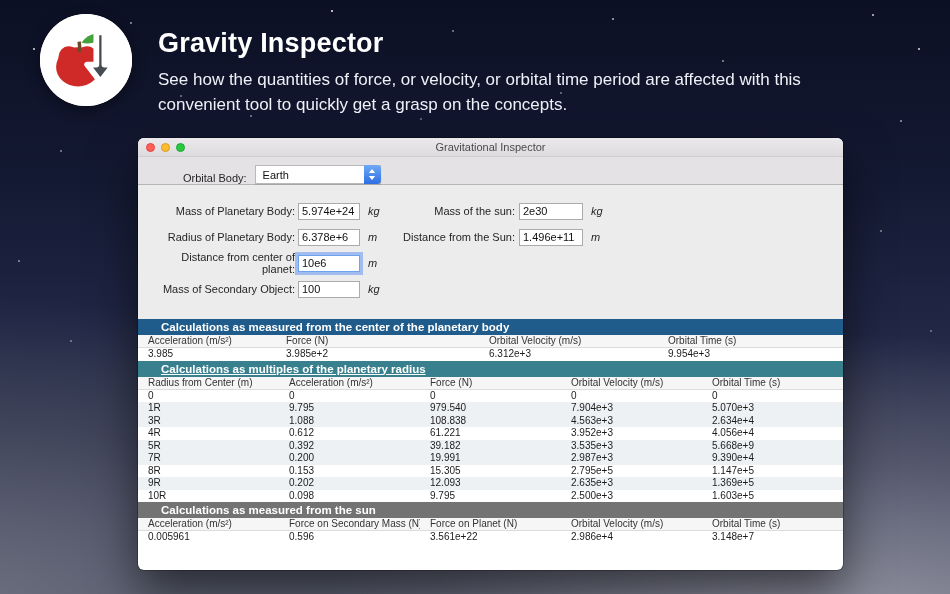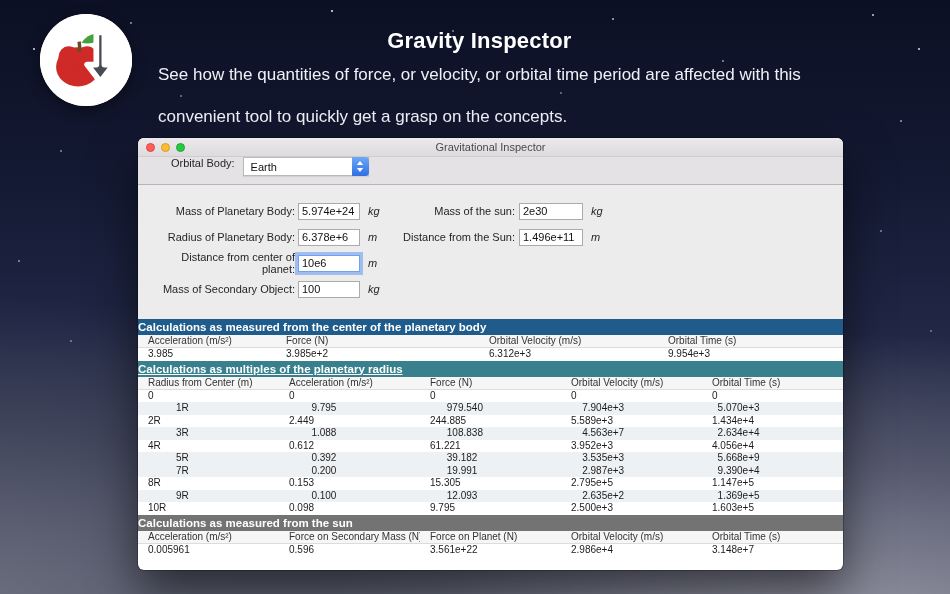--- a/index.html
+++ b/index.html
@@ -27,41 +27,41 @@
       880px 230px 0 rgba(255,255,255,.5), 930px 330px 0 rgba(255,255,255,.4),
       420px 118px 0 rgba(255,255,255,.4), 180px 95px 0 rgba(255,255,255,.45);
   }
 
   
   .hero { position:absolute; left:40px; top:10px; display:flex; align-items:flex-start; }
   .app-icon { width:92px; height:92px; border-radius:50%; background:#fff; margin-top:4px;
     display:flex; align-items:center; justify-content:center;
     box-shadow:0 4px 14px rgba(0,0,0,.45); }
   .hero-text { margin-left:26px; color:#fff; }
-  .hero-title { font-size:22px; font-weight:700; letter-spacing:.2px; margin-top:18px;text-align:center; }
-  .hero-sub { font-size:17px; font-weight:400; color:#eef1f7; line-height:23px; margin-top:19px; }
+  .hero-title { font-size:27px; font-weight:700; letter-spacing:.2px; margin-top:18px; }
+  .hero-sub { font-size:17px; font-weight:400; color:#eef1f7; line-height:23px; margin-top:2px; }
   .hero-title + .hero-sub { margin-top:9px; }
 
   
   .window { position:absolute; left:138px; top:138px; width:705px; height:432px;
     border-radius:6px; overflow:hidden; background:#fff;
     box-shadow:0 22px 48px rgba(0,0,0,.55), 0 0 0 1px rgba(0,0,0,.25); }
 
   .titlebar { position:relative; height:19px;
     background:linear-gradient(#ebe9eb,#dedbde); border-bottom:1px solid #cfccce;
     display:flex; align-items:center; }
   .lights { position:absolute; left:8px; top:5px; display:flex; gap:6px; }
   .light { width:9px; height:9px; border-radius:50%; display:inline-block; }
   .light.red { background:#ff5f57; border:1px solid #e0443e; }
   .light.yellow { background:#febc2e; border:1px solid #d89b22; }
   .light.green { background:#28c840; border:1px solid #1ea733; }
   .wtitle { flex:1; text-align:center; font-size:11px; color:#4a4a4a; }
 
   .toolbar { height:28px; background:#e5e2e5; border-bottom:1px solid #b7b4b7;
-    display:flex; align-items:flex-start; padding-left:33px; }
+    display:flex; align-items:flex-end; padding-left:45px; }
   .tlabel { font-size:11px; color:#262626; margin-right:8px; }
   .popup { width:126px; height:19px; background:#fff; border:1px solid #b9b9b9; border-radius:0;
     display:flex; align-items:center; box-shadow:0 1px 1px rgba(0,0,0,.08); cursor:default; }
   .popup-value { flex:1; font-size:11px; color:#111; padding-left:7px; }
   .popup-cap { width:17px; height:19px; margin:-1px -1px -1px 0; border-radius:0 4px 4px 0;
     background:linear-gradient(#6ea9f6,#2e6fe2); display:flex; align-items:center; justify-content:center; }
 
   
   .form { position:relative; height:134px; background:#ececec; }
   .fcol { position:absolute; top:13px; }
@@ -71,34 +71,34 @@
   .flabel { display:inline-block; font-size:11px; color:#262626; text-align:right; }
   .fcol.left .flabel { width:149px; }
   .fcol.rightcol .flabel { width:137px; }
   .finput { width:62px; height:17px; margin-left:3px; border:1px solid #ababab; background:#fff;
     font-family:"Liberation Sans", sans-serif; font-size:11px; color:#111; padding:0 3px; }
   .fcol.rightcol .finput { width:64px; margin-left:4px; }
   .finput.focused { border:1px solid #6ea3f0; outline:3px solid rgba(100,150,240,.55); }
   .funit { font-size:11px; color:#262626; margin-left:8px;font-style:italic; }
 
   
-  .secheader { height:16px; line-height:16px; padding-left:0;
+  .secheader { height:16px; line-height:16px; padding-left:23px;
     color:#fff; font-size:11.5px; font-weight:700; }
   .secheader.blue  { background:#1f5c8b; }
   .secheader.teal  { background:#38808e;text-decoration:underline; }
   .secheader.green { background:#737373; }
 
   .g4 { display:grid; grid-template-columns:138px 203px 179px 1fr; }
   .g5 { display:grid; grid-template-columns:repeat(5,1fr); }
 
   .thead { height:13px; background:#f6f6f7; border-bottom:1px solid #dddcdd; }
   .thead .tcell { font-size:10px; line-height:12px; color:#333; }
   .tbody { background:#fff; }
   .trow { height:12.5px; background:#fff; }
-  .trow.alt { background:#eef1f4;padding-left:28px; }
+  .trow.alt { background:#eef1f4; }
   .tcell { padding-left:10px; font-size:10px; line-height:12.5px; color:#1c1c1c;
     white-space:nowrap; overflow:hidden; }
 </style>
 </head>
 <body>
 
 <div class="stage">
   <div class="stars"></div>
 
   <div class="hero">
@@ -215,32 +215,25 @@
           <div class="tcell">0</div>
           <div class="tcell">0</div>
         </div>
         <div class="trow g5 alt">
           <div class="tcell">1R</div>
           <div class="tcell">9.795</div>
           <div class="tcell">979.540</div>
           <div class="tcell">7.904e+3</div>
           <div class="tcell">5.070e+3</div>
         </div>
-        <div class="trow g5">
-          <div class="tcell">2R</div>
-          <div class="tcell">2.449</div>
-          <div class="tcell">244.885</div>
-          <div class="tcell">5.589e+3</div>
-          <div class="tcell">1.434e+4</div>
-        </div>
         <div class="trow g5 alt">
           <div class="tcell">3R</div>
           <div class="tcell">1.088</div>
           <div class="tcell">108.838</div>
-          <div class="tcell">4.563e+7</div>
+          <div class="tcell">4.563e+3</div>
           <div class="tcell">2.634e+4</div>
         </div>
         <div class="trow g5">
           <div class="tcell">4R</div>
           <div class="tcell">0.612</div>
           <div class="tcell">61.221</div>
           <div class="tcell">3.952e+3</div>
           <div class="tcell">4.056e+4</div>
         </div>
         <div class="trow g5 alt">
@@ -259,23 +252,23 @@
         </div>
         <div class="trow g5">
           <div class="tcell">8R</div>
           <div class="tcell">0.153</div>
           <div class="tcell">15.305</div>
           <div class="tcell">2.795e+5</div>
           <div class="tcell">1.147e+5</div>
         </div>
         <div class="trow g5 alt">
           <div class="tcell">9R</div>
-          <div class="tcell">0.100</div>
+          <div class="tcell">0.202</div>
           <div class="tcell">12.093</div>
-          <div class="tcell">2.635e+2</div>
+          <div class="tcell">2.635e+3</div>
           <div class="tcell">1.369e+5</div>
         </div>
         <div class="trow g5">
           <div class="tcell">10R</div>
           <div class="tcell">0.098</div>
           <div class="tcell">9.795</div>
           <div class="tcell">2.500e+3</div>
           <div class="tcell">1.603e+5</div>
         </div>
       </div>

